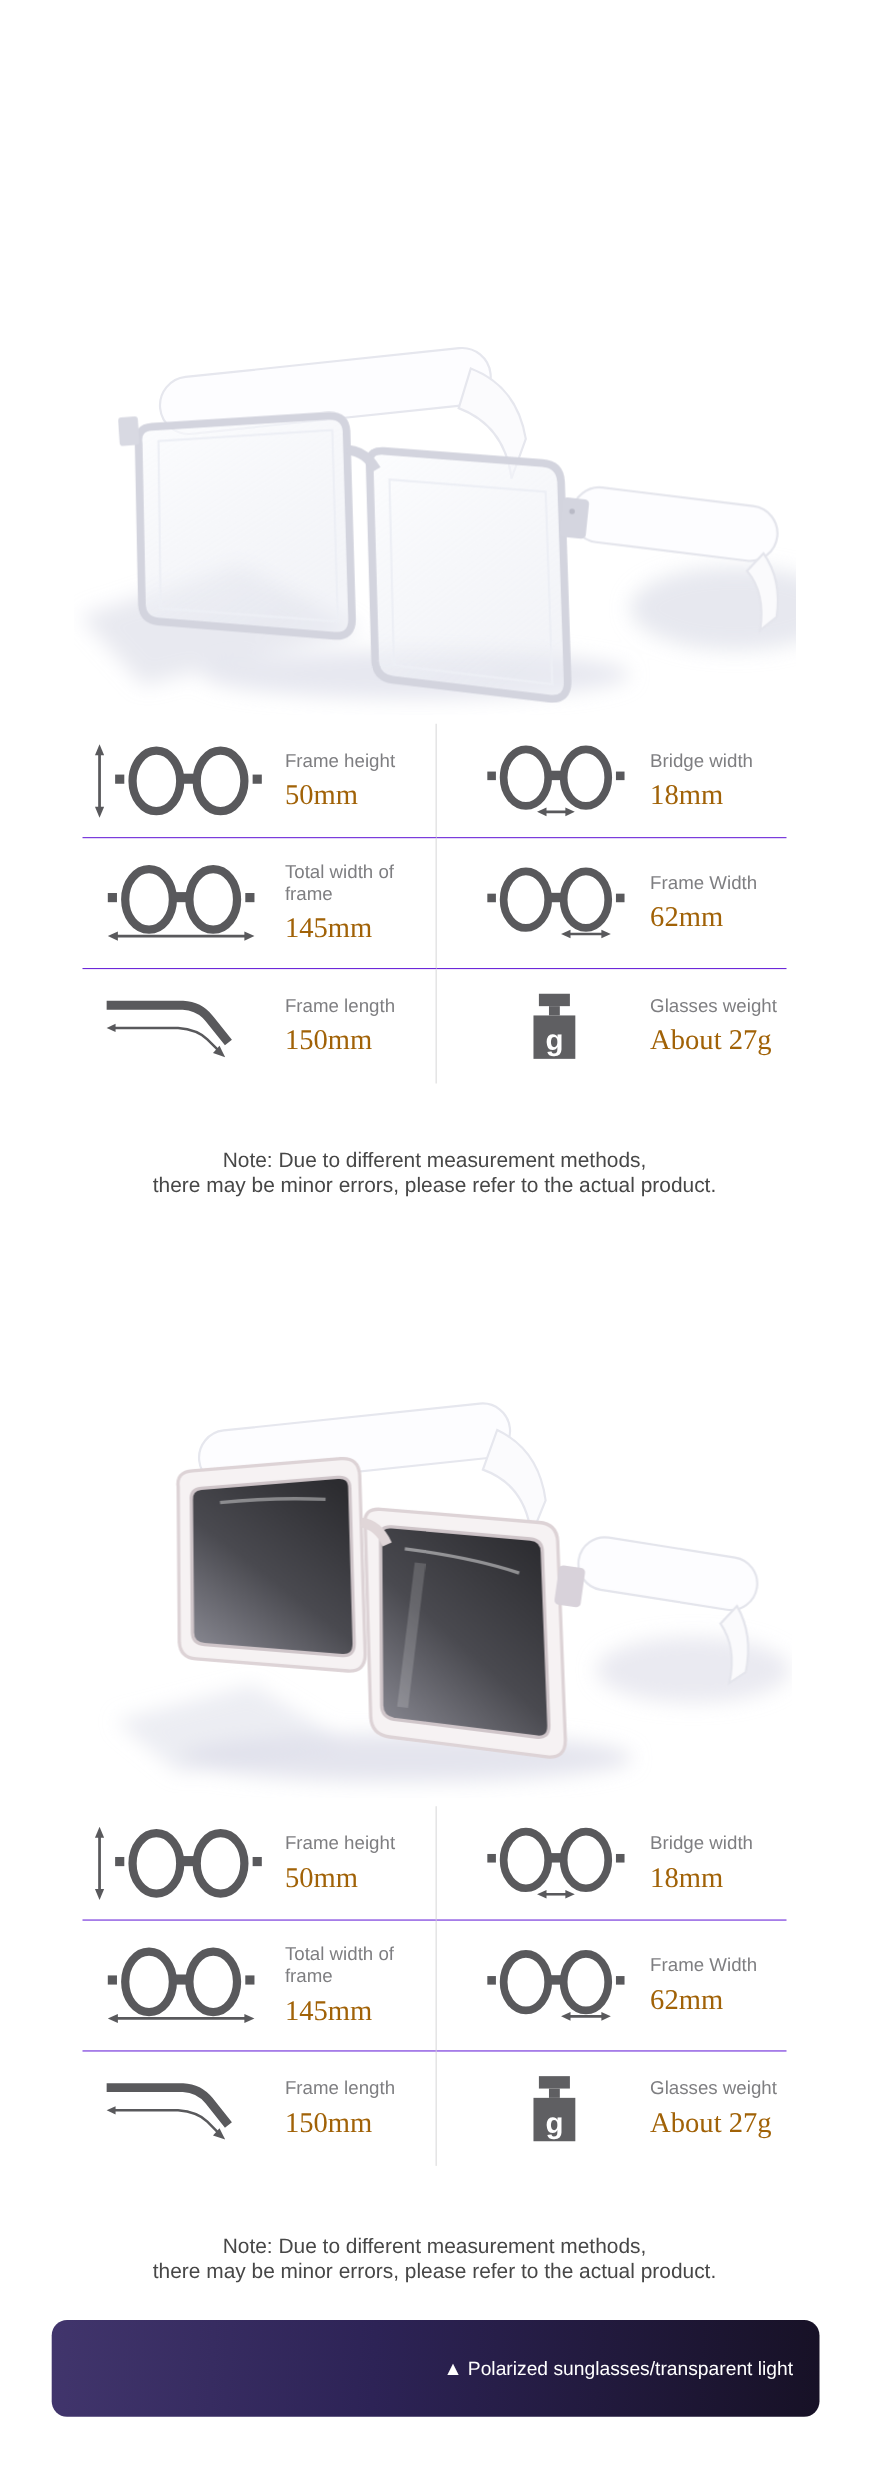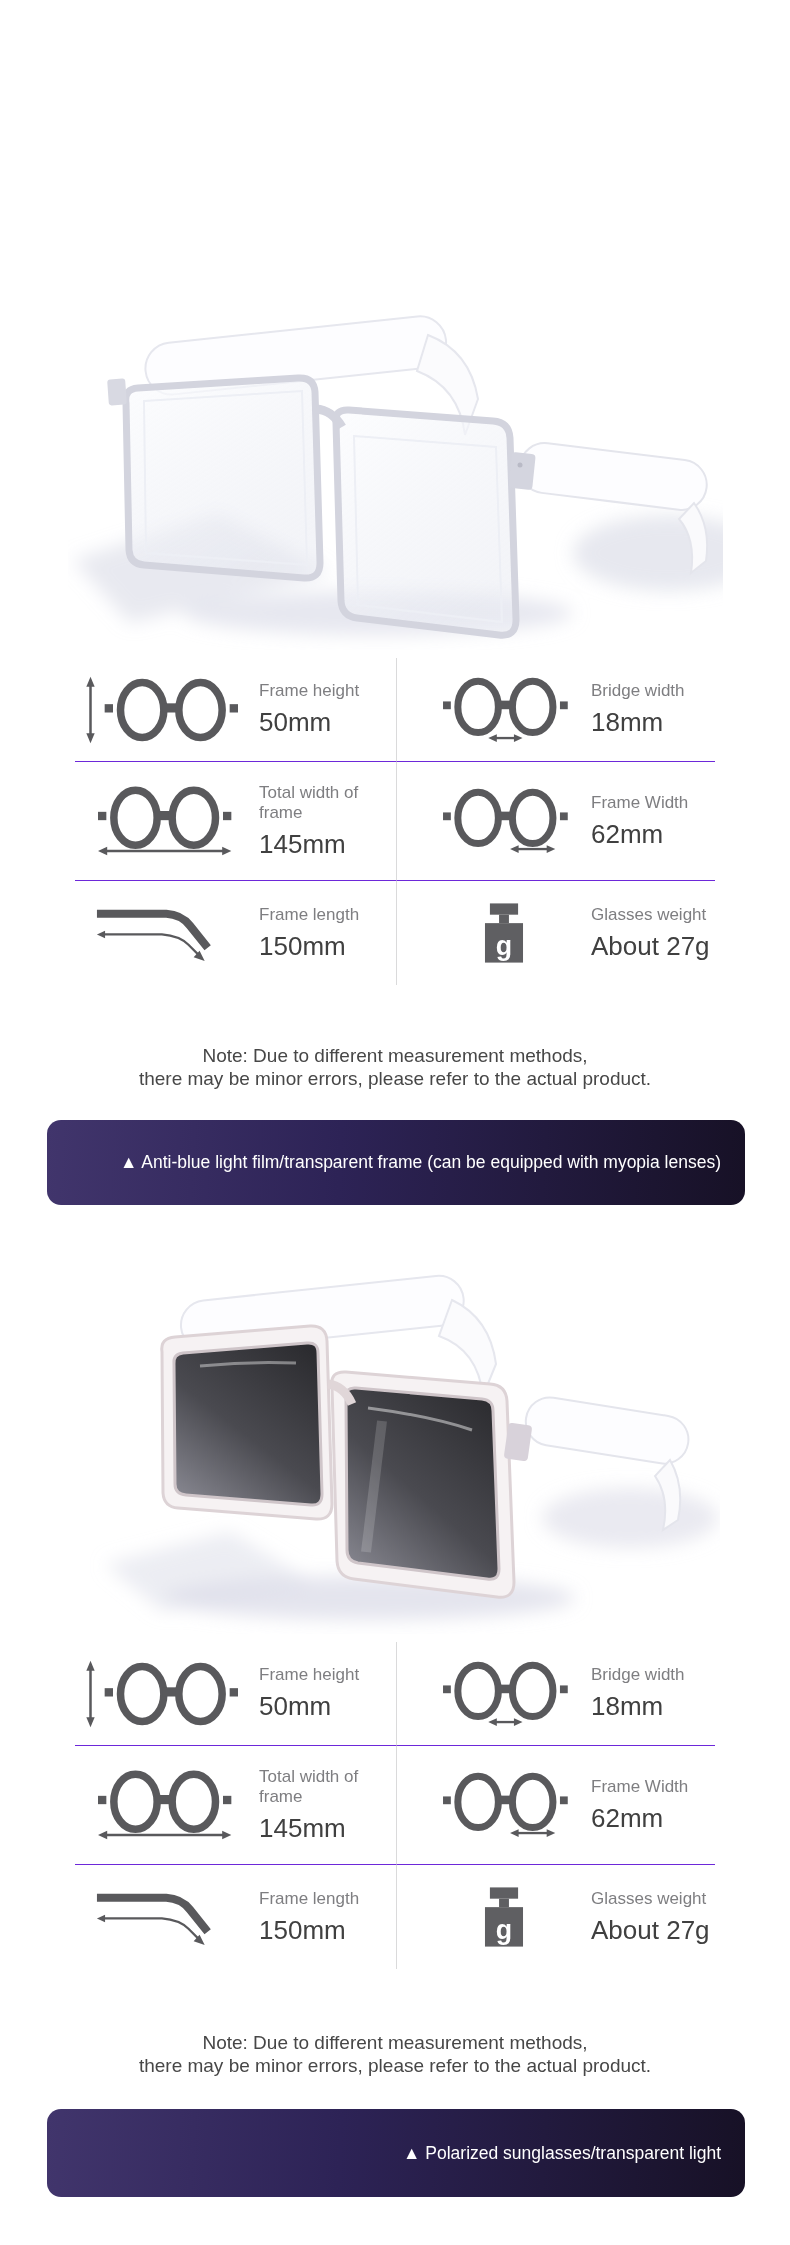--- a/index.html
+++ b/index.html
@@ -23,21 +23,21 @@
   .col-l { border-right:1px solid #dadadb; padding-left:4px; }
   .col-r { padding-left:32px; }
   .row-b { border-bottom:1px solid #6d28d9; }
   .icon-slot { flex:0 0 auto; display:flex; align-items:center; justify-content:center; }
   .col-l .icon-slot { width:170px; }
   .col-r .icon-slot { width:152px; }
   .icon-slot svg { height:70px; }
   .icon-slot svg.small { height:62px; }
   .spec-text { margin-left:10px; }
   .spec-label { font-size:17px; color:#7e7e81; margin-bottom:6px; }
-  .spec-value { font-size:26px; color:#404040; }
+  .spec-value { font-size:26px; color:#a16207;font-family:Liberation Serif, serif; }
 
   
   .note { position:absolute; left:0; width:790px; text-align:center;
           color:#474747; font-size:19px; line-height:23px; }
 
   
   .banner { position:absolute; left:47px; width:698px; border-radius:14px;
             background:linear-gradient(93deg, #41356c 0%, #2d2356 42%, #171126 100%);
             color:#ffffff; font-size:17.5px; display:flex; align-items:center;
             justify-content:flex-end; padding-right:24px; }
@@ -200,21 +200,20 @@
         <div class="spec-value">About 27g</div>
       </div>
     </div>
   </div>
 
   <div class="note" style="top:1044px;">
     <div>Note: Due to different measurement methods,</div>
     <div>there may be minor errors, please refer to the actual product.</div>
   </div>
 
-  <div class="banner" style="top:1120px; height:85px;">▲ Anti-blue light film/transparent frame (can be equipped with myopia lenses)</div>
 
   <div class="photo" style="top:1266px; left:70px;">
     <svg width="650" height="368" viewBox="0 0 650 368">
       <defs>
         <filter id="pb2" x="-40%" y="-40%" width="180%" height="180%">
             <feGaussianBlur stdDeviation="9"></feGaussianBlur>
           </filter>
         <linearGradient id="darkLens" x1="0.85" y1="0" x2="0.15" y2="1">
           <stop offset="0" stop-color="#2c2c30"></stop>
           <stop offset="0.55" stop-color="#4a4a50"></stop>

